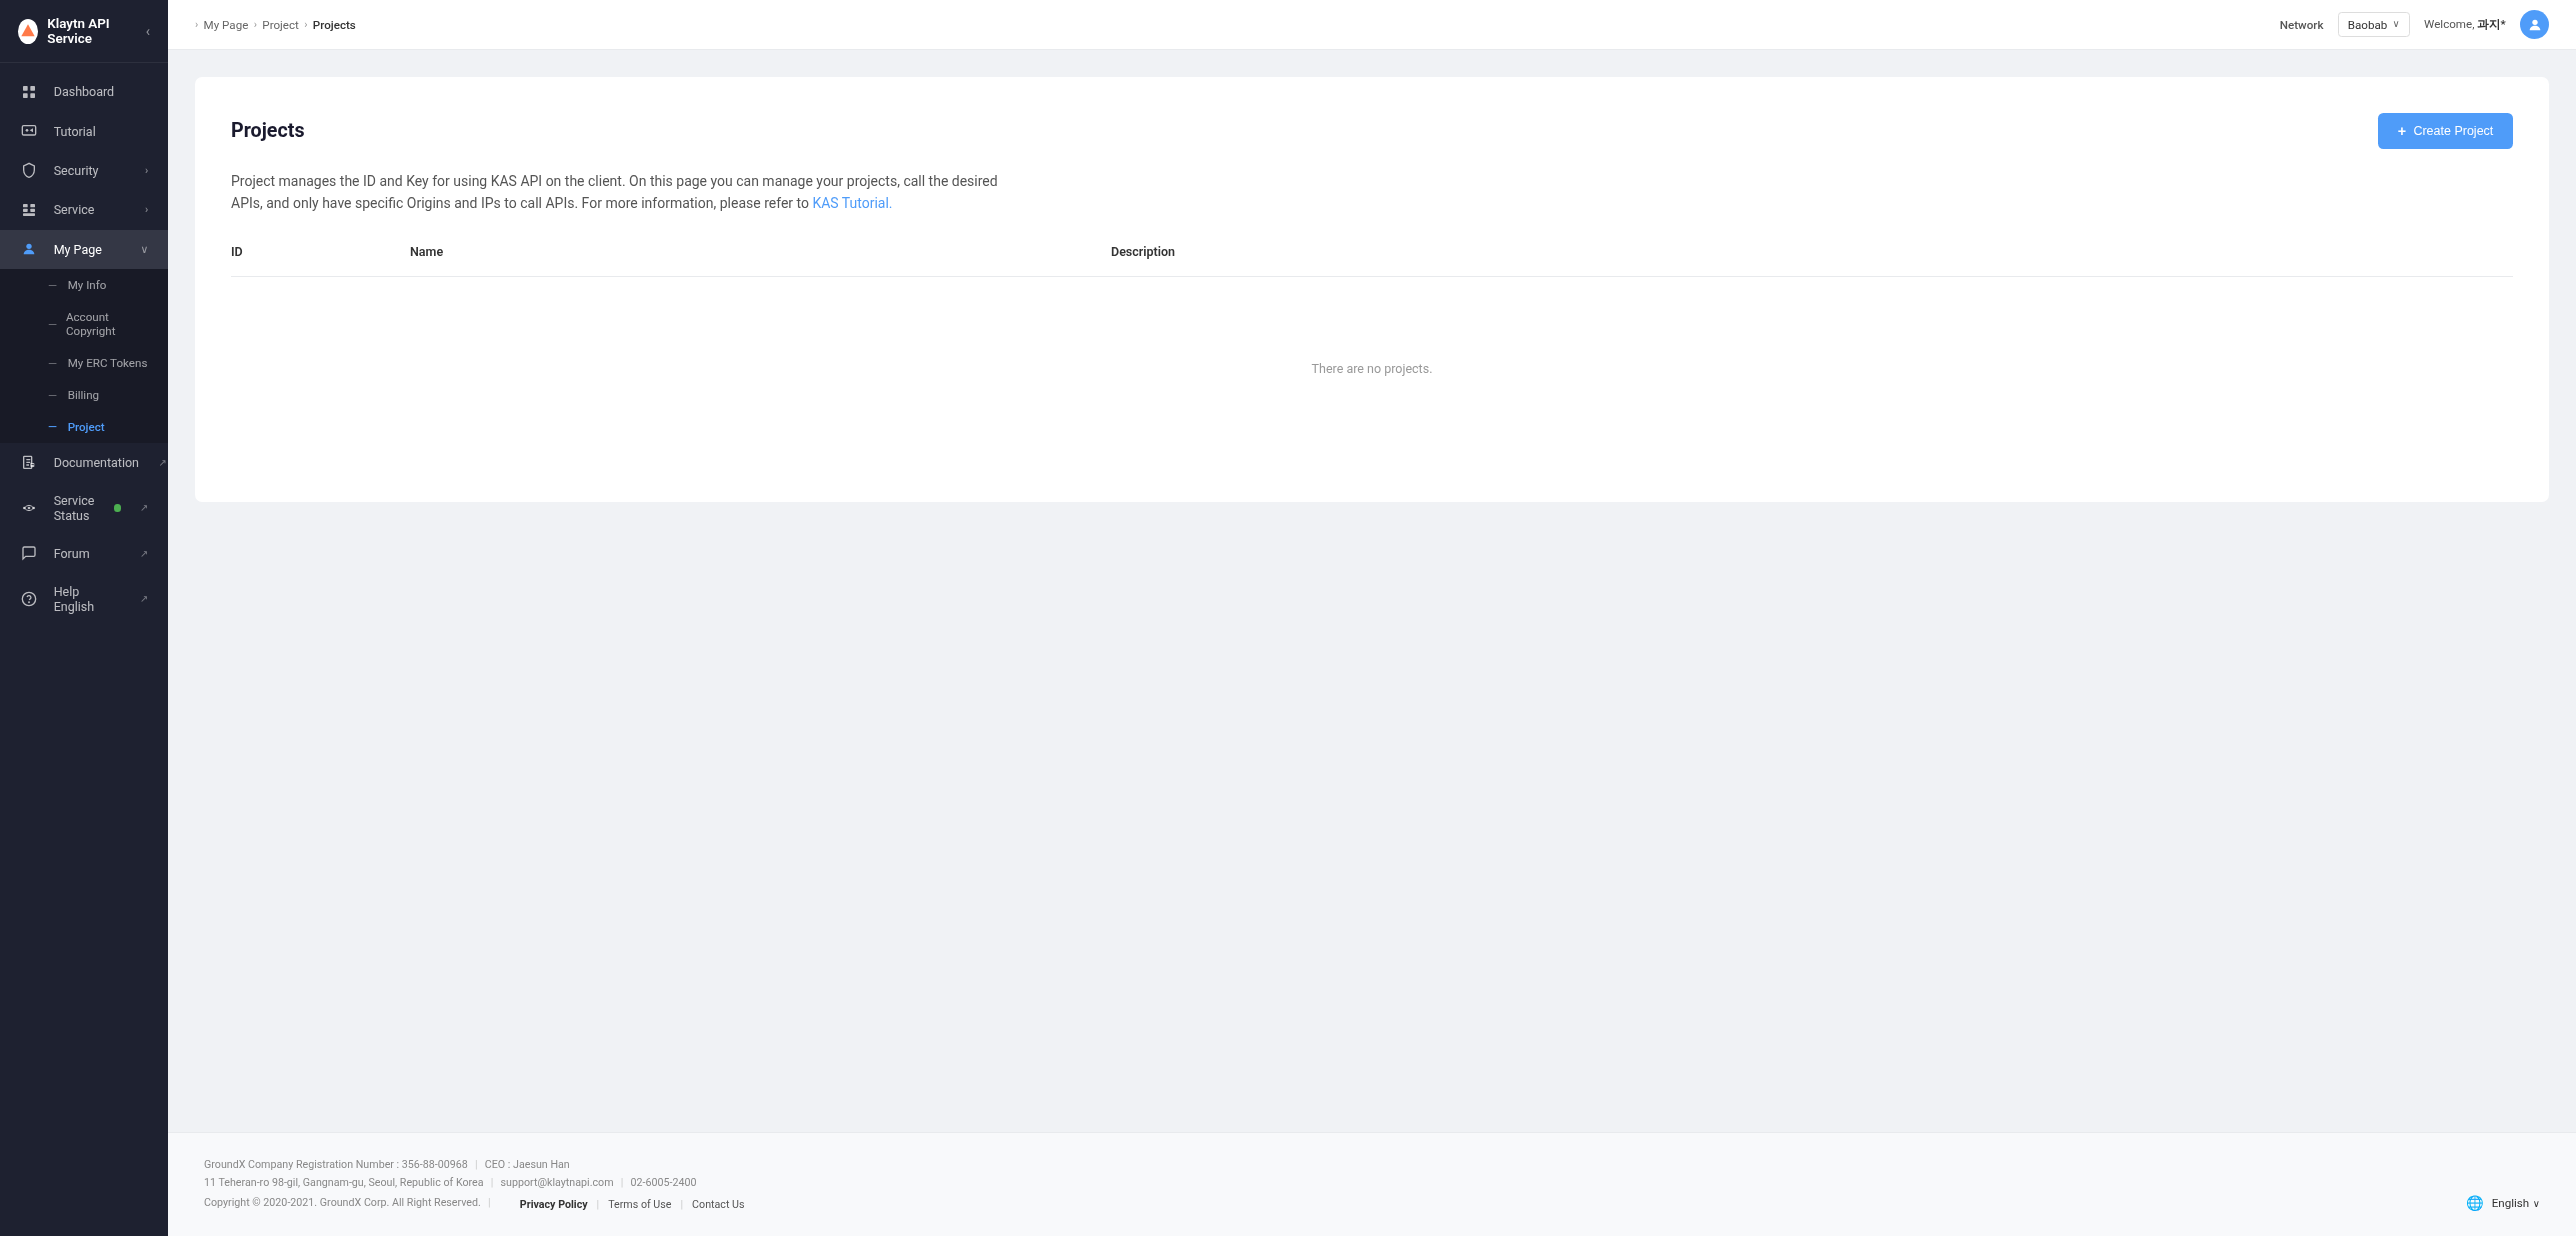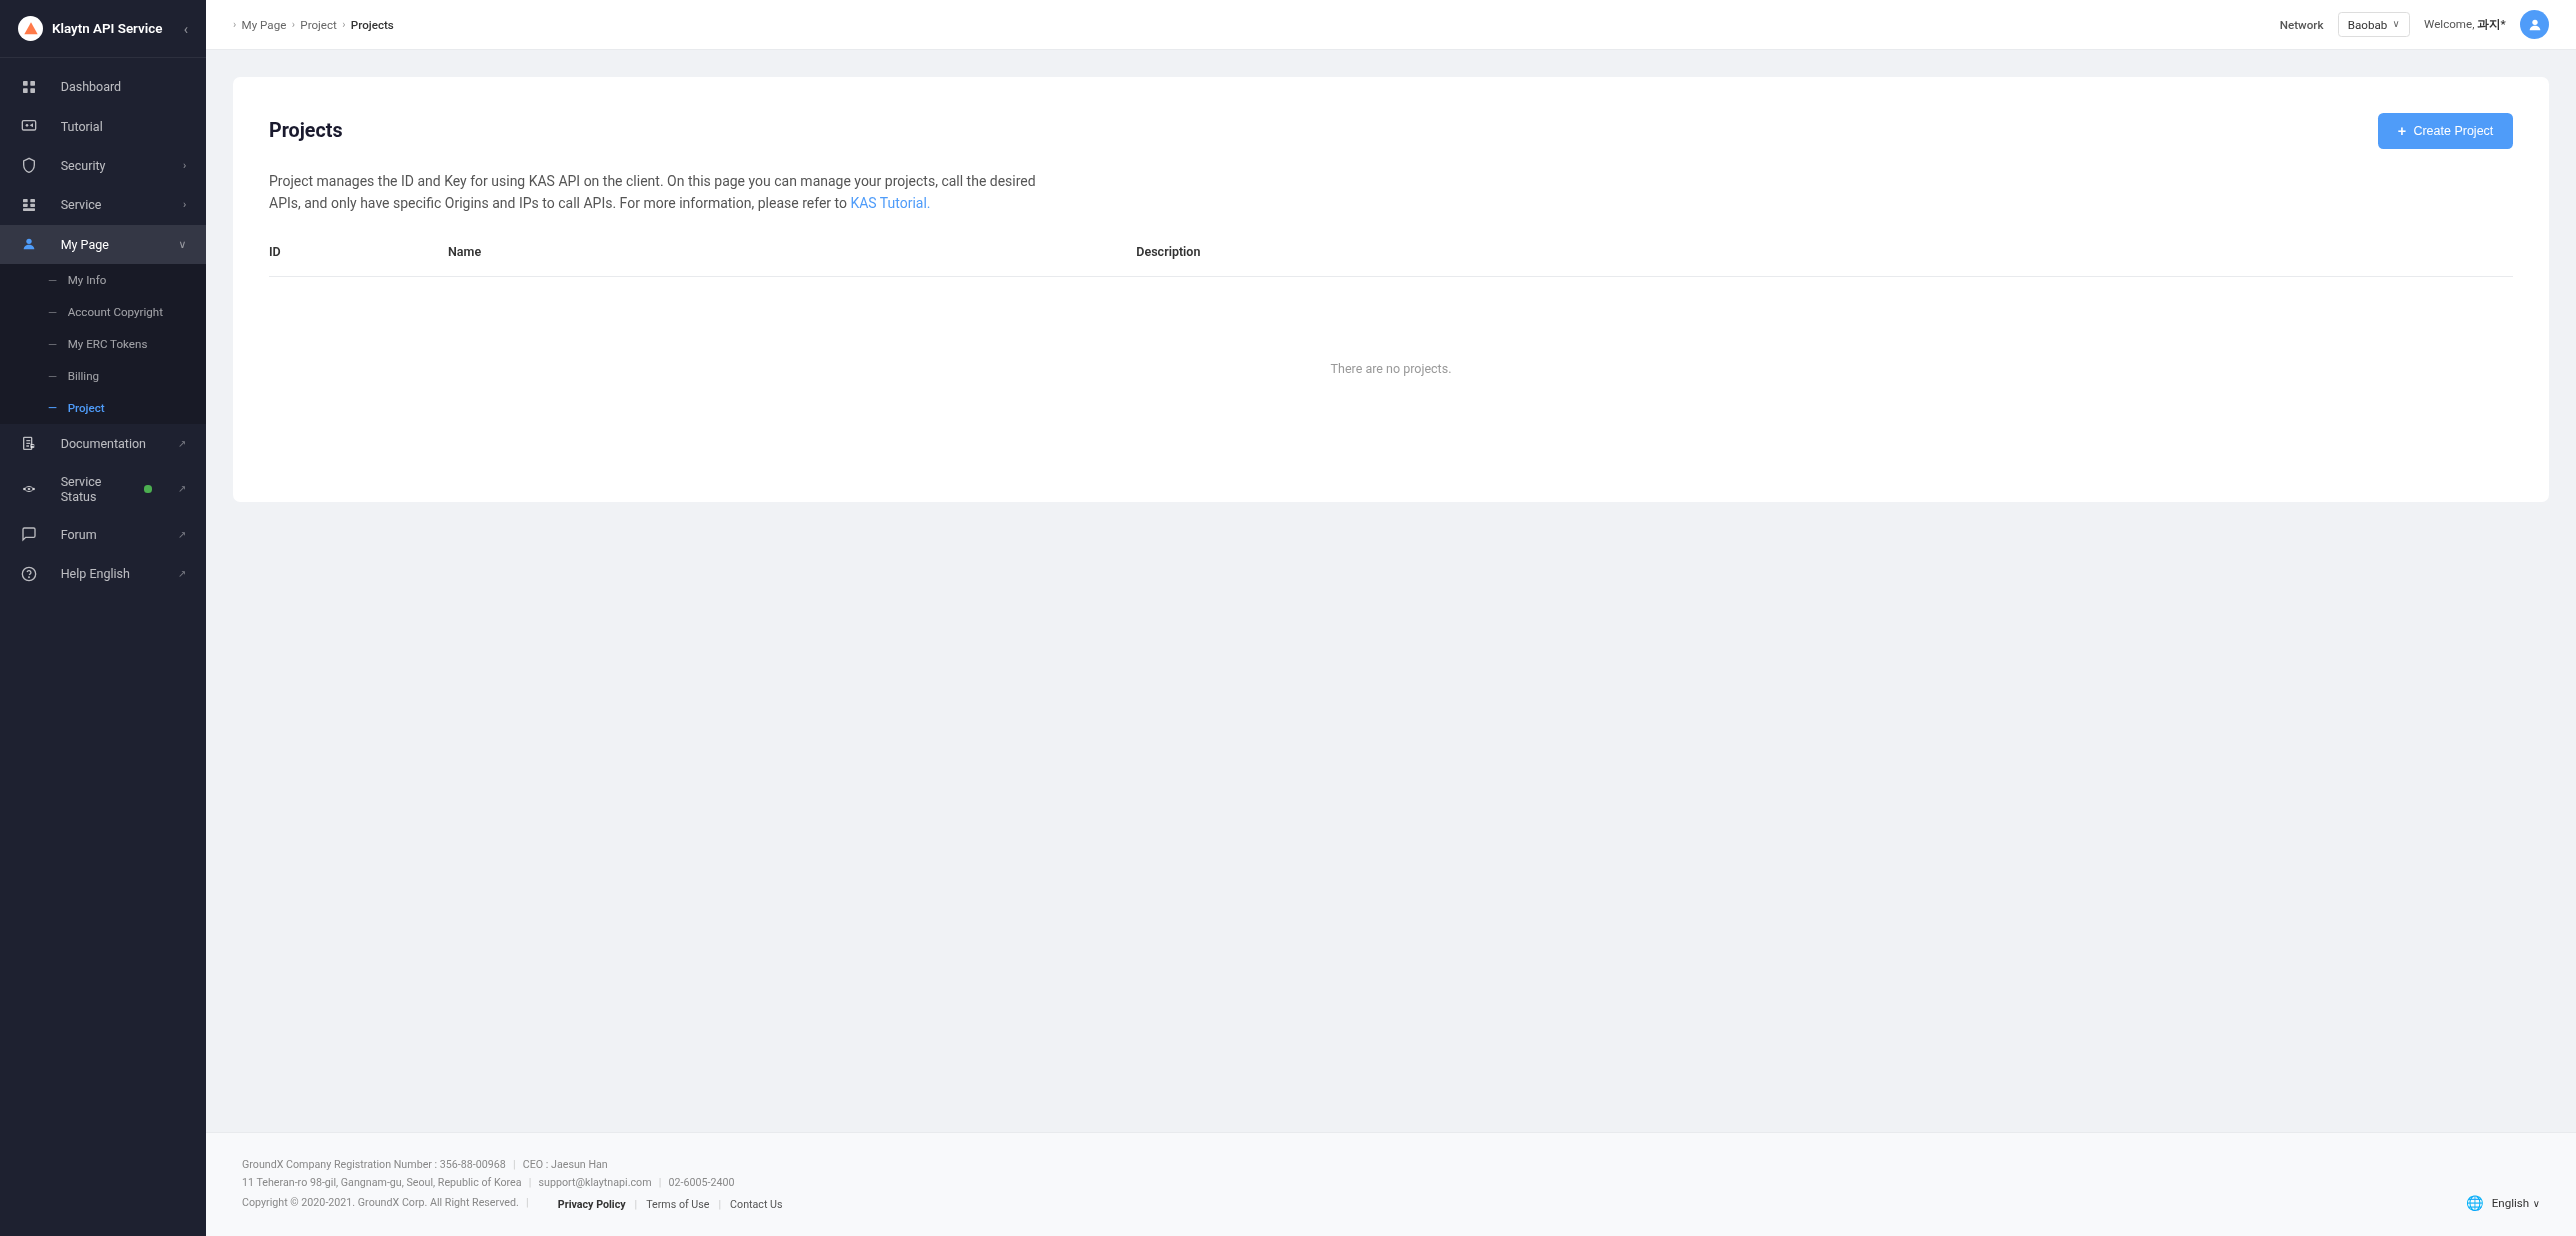--- a/index.html
+++ b/index.html
@@ -2,29 +2,29 @@
 <html style="font-size:14.3px"><head>
   <meta charset="utf-8">
   <style>
     * { box-sizing: border-box; margin: 0; padding: 0; }
     body { font-family: -apple-system, BlinkMacSystemFont, 'Segoe UI', Roboto, sans-serif; background: #f0f2f5; display: flex; flex-direction: column; min-height: 100vh; }
 
     
     .app-wrapper { display: flex; flex: 1; min-height: 100vh; }
 
     
-    .sidebar { width: 206px; background: #1e2130; color: #fff; display: flex; flex-direction: column; flex-shrink: 0; min-height: 100vh; }
+    .sidebar { width: 168px; background: #1e2130; color: #fff; display: flex; flex-direction: column; flex-shrink: 0; min-height: 100vh; }
     .sidebar-logo { display: flex; align-items: center; padding: 16px 18px; gap: 9px; border-bottom: 0.9px solid rgba(255,255,255,0.07); }
     .sidebar-logo-icon { width: 25px; height: 25px; background: #fff; border-radius: 50%; display: flex; align-items: center; justify-content: center; }
     .sidebar-logo-icon svg { width: 16px; height: 16px; }
     .sidebar-logo-text { font-size: 13.4px; font-weight: 600; color: #fff; }
     .sidebar-collapse-btn { margin-left: auto; color: rgba(255,255,255,0.5); cursor: pointer; font-size: 14.3px; }
 
     .sidebar-nav { flex: 1; padding: 9px 0; }
-    .sidebar-item { display: flex; align-items: center; padding: 10.7px 19.7px; cursor: pointer; color: rgba(255,255,255,0.7); font-size: 12.5px; gap: 23px; position: relative; }
+    .sidebar-item { display: flex; align-items: center; padding: 10.7px 19.7px; cursor: pointer; color: rgba(255,255,255,0.7); font-size: 12.5px; gap: 16px; position: relative; }
     .sidebar-item.active { color: #fff; background: rgba(255,255,255,0.1); }
     .sidebar-item .item-icon { width: 18px; height: 18px; display: flex; align-items: center; justify-content: center; flex-shrink: 0; }
     .sidebar-item .item-label { flex: 1; }
     .sidebar-item .chevron { color: rgba(255,255,255,0.5); font-size: 10.7px; }
     .sidebar-item .chevron-down { color: rgba(255,255,255,0.5); font-size: 10.7px; }
 
     .sidebar-sub { background: rgba(0,0,0,0.2); }
     .sidebar-sub-item { display: flex; align-items: center; padding: 9px 19.7px 9px 48px; cursor: pointer; color: rgba(255,255,255,0.6); font-size: 11.6px; gap: 7.2px; }
     .sidebar-sub-item.active { color: #4f9cf9; font-weight: 500; }
     .sidebar-sub-item .dash { width: 12.5px; display: inline-block; color: rgba(255,255,255,0.4); }

